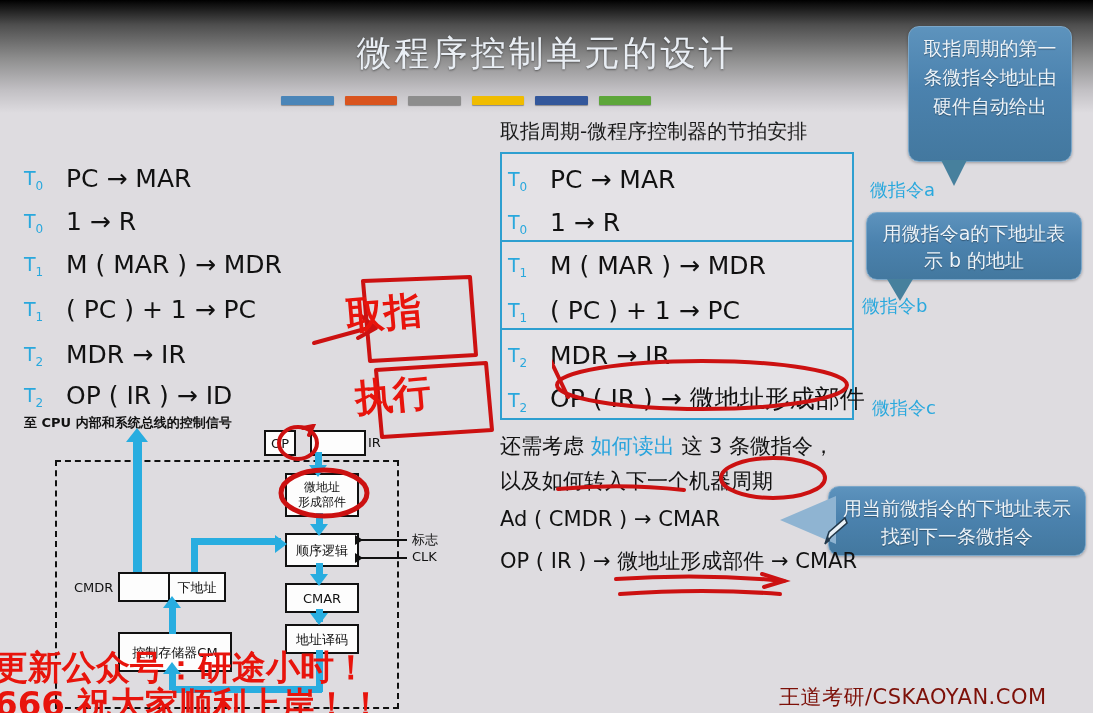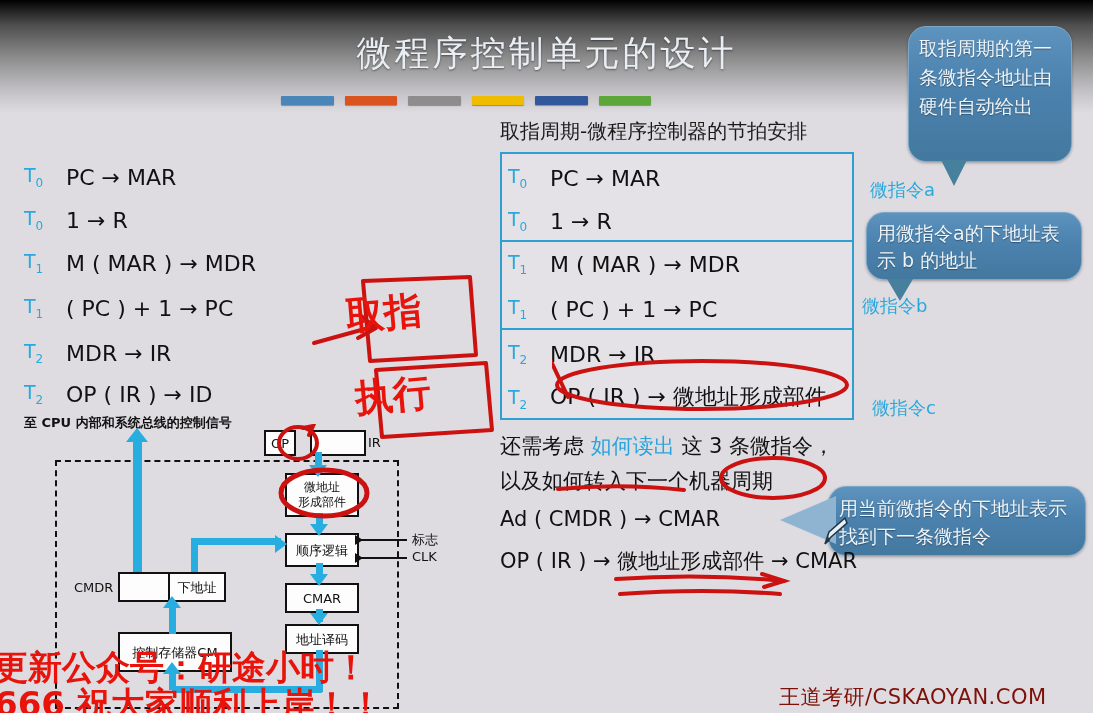--- a/index.html
+++ b/index.html
@@ -22,35 +22,35 @@
     text-shadow:0 1px 2px rgba(0,0,0,.45);
   }
   .barrow{position:absolute;left:281px;top:96px;width:370px;height:9px;display:flex;gap:11px;}
   .barrow i{flex:1;height:9px;display:block;border-radius:1px;box-shadow:0 1px 1px rgba(0,0,0,.35);}
 
   
   .h2{position:absolute;font-size:20px;color:#1a1a1a;white-space:nowrap;}
   .tline{position:absolute;display:flex;align-items:flex-end;white-space:nowrap;}
   .tlab{color:#29a8dd;font-size:19px;width:42px;display:inline-block;}
   .tlab sub{font-size:12px;}
-  .texpr{color:#111;font-size:22px;}
+  .texpr{color:#111;font-size:25px;}
 
   
   .gbox{position:absolute;border:2px solid #2e9fd0;background:#e4e2e6;}
 
   
   .mlabel{position:absolute;color:#29a8dd;font-size:18px;white-space:nowrap;}
 
   
   .callout{
-    position:absolute;border-radius:18px;
+    position:absolute;border-radius:11px;
     background:linear-gradient(to bottom,#5d93bd 0%,#4b82ae 45%,#43789f 100%);
     border:1px solid #7ba7c9;
     box-shadow:0 1px 3px rgba(0,0,0,.3);
-    color:#eef4f9;font-size:19px;line-height:29px;text-align:left;
+    color:#eef4f9;font-size:19px;line-height:29px;text-align:center;
     padding:7px 10px;box-sizing:border-box;
     text-shadow:0 1px 1px rgba(0,0,0,.35);
   }
   .callout .tail{
     position:absolute;width:0;height:0;border-left:13px solid transparent;
     border-right:13px solid transparent;border-top:26px solid #47809d;
   }
 
   
   .prose{position:absolute;font-size:21px;color:#111;white-space:nowrap;}

